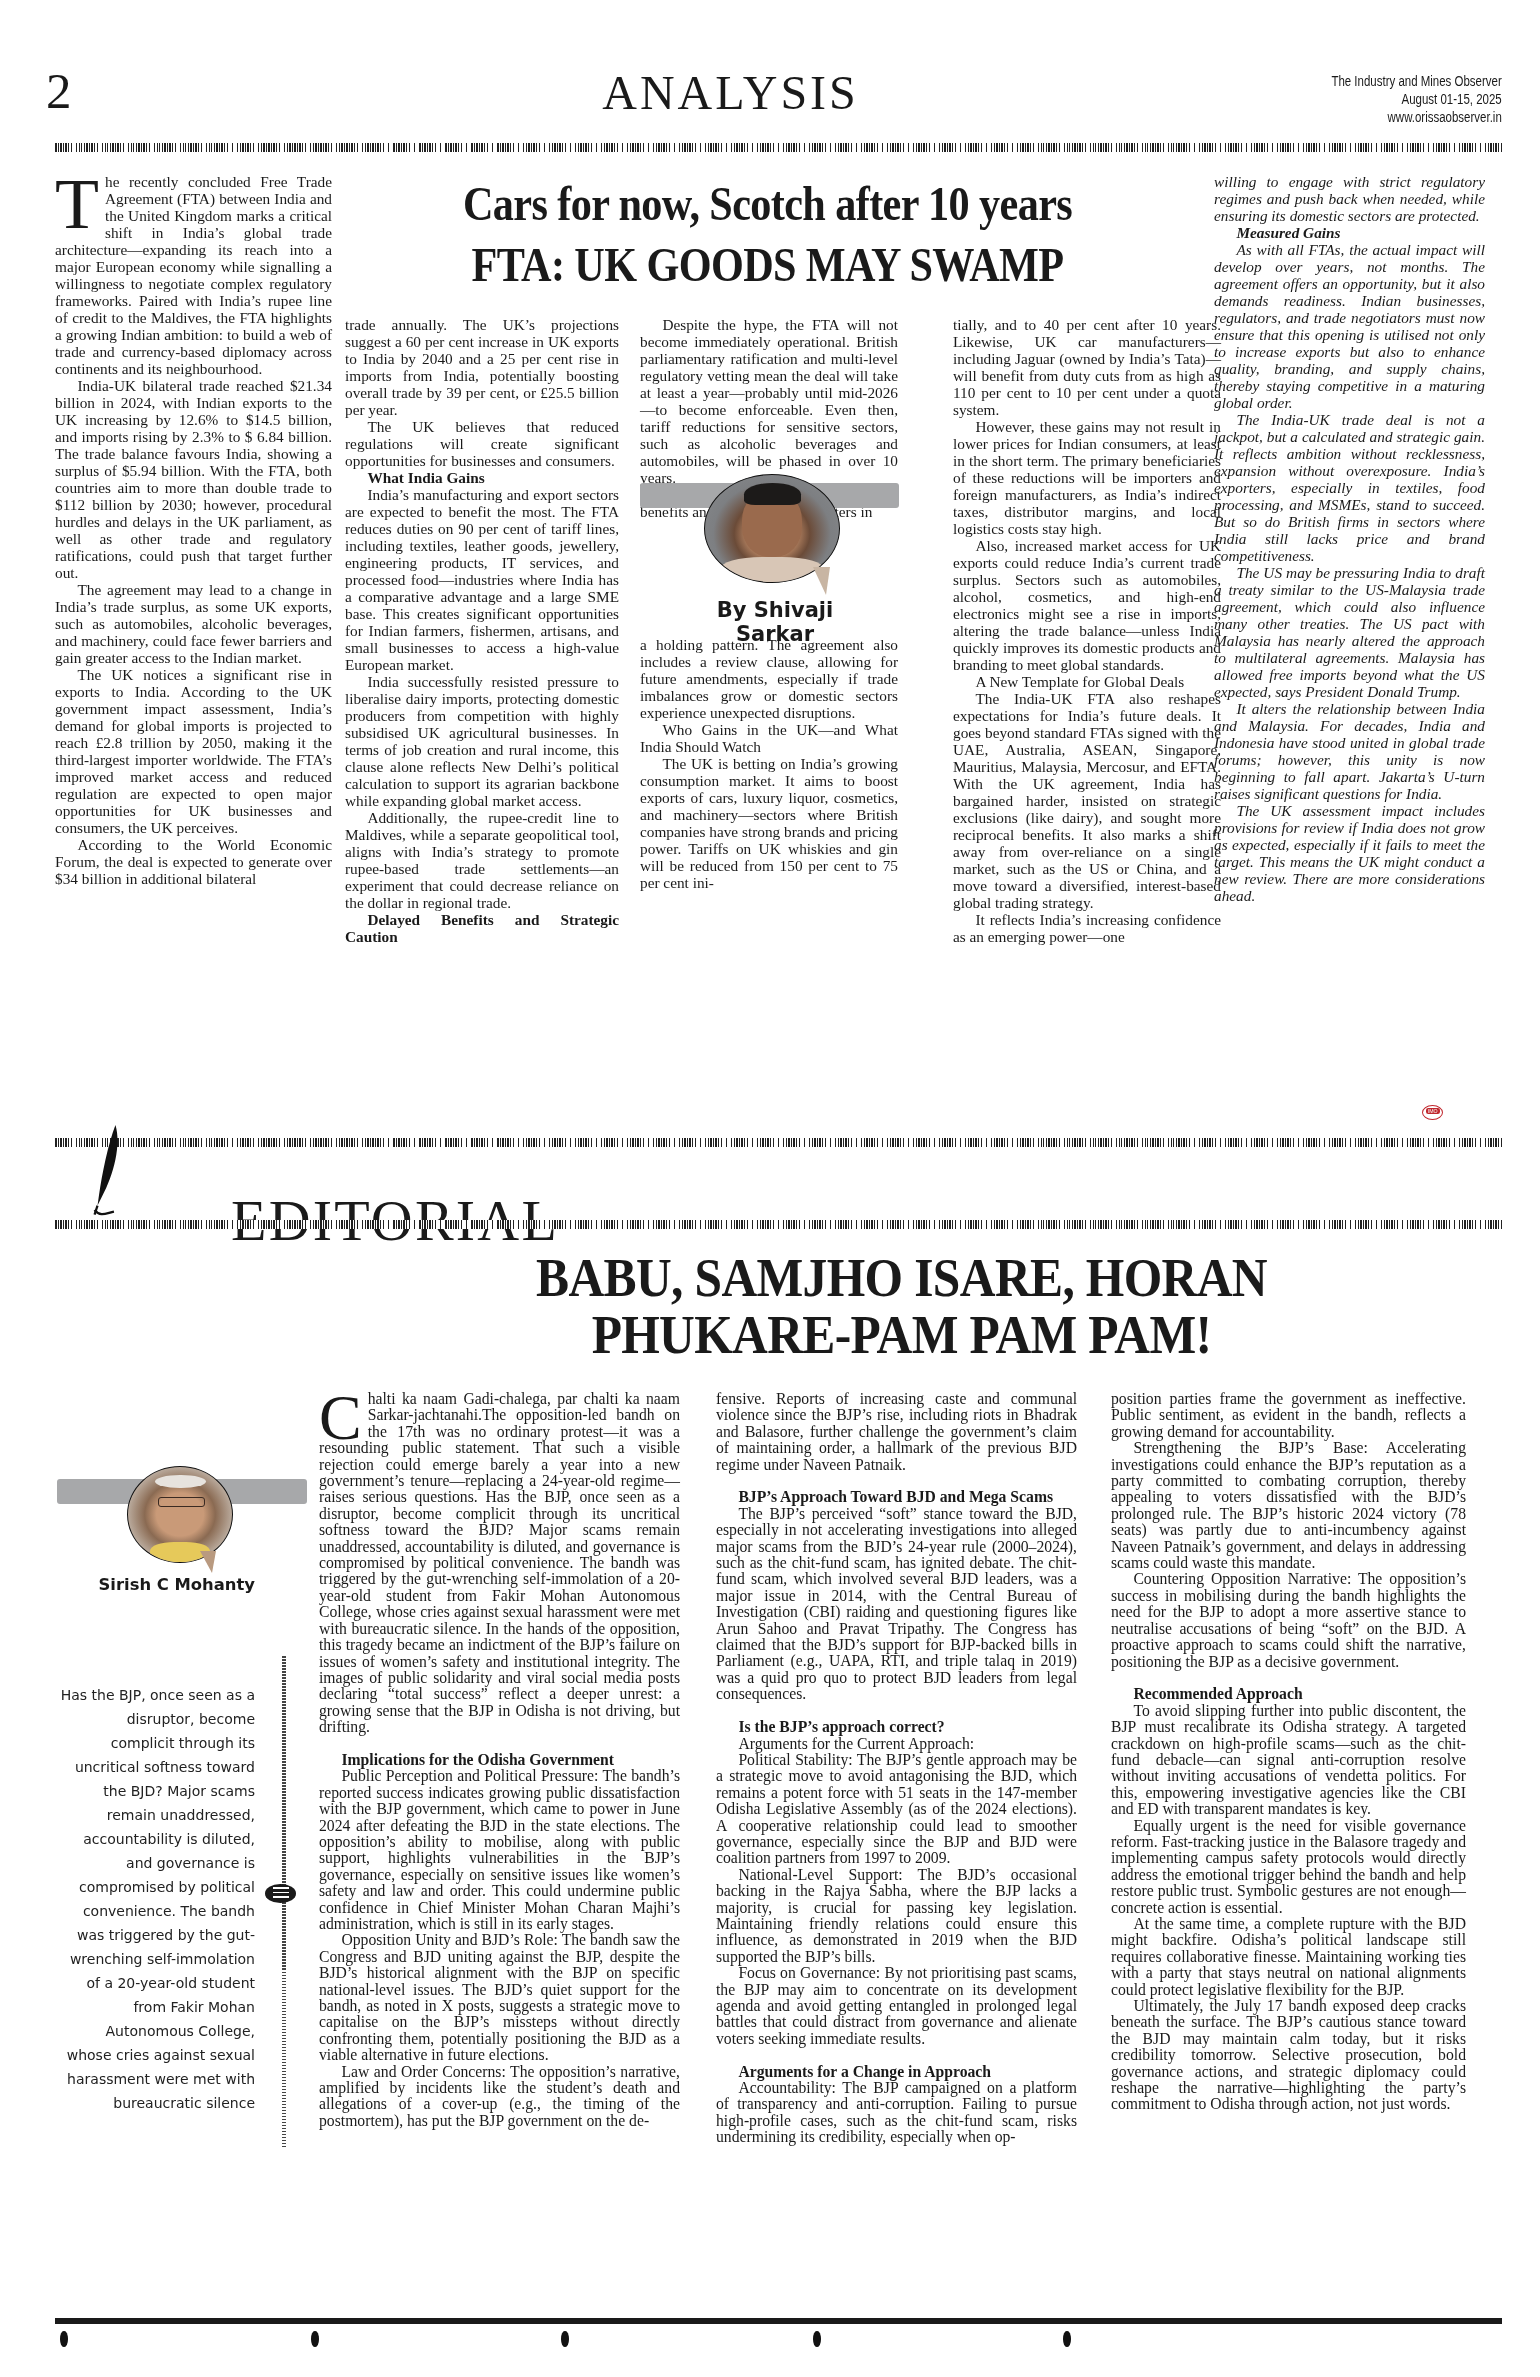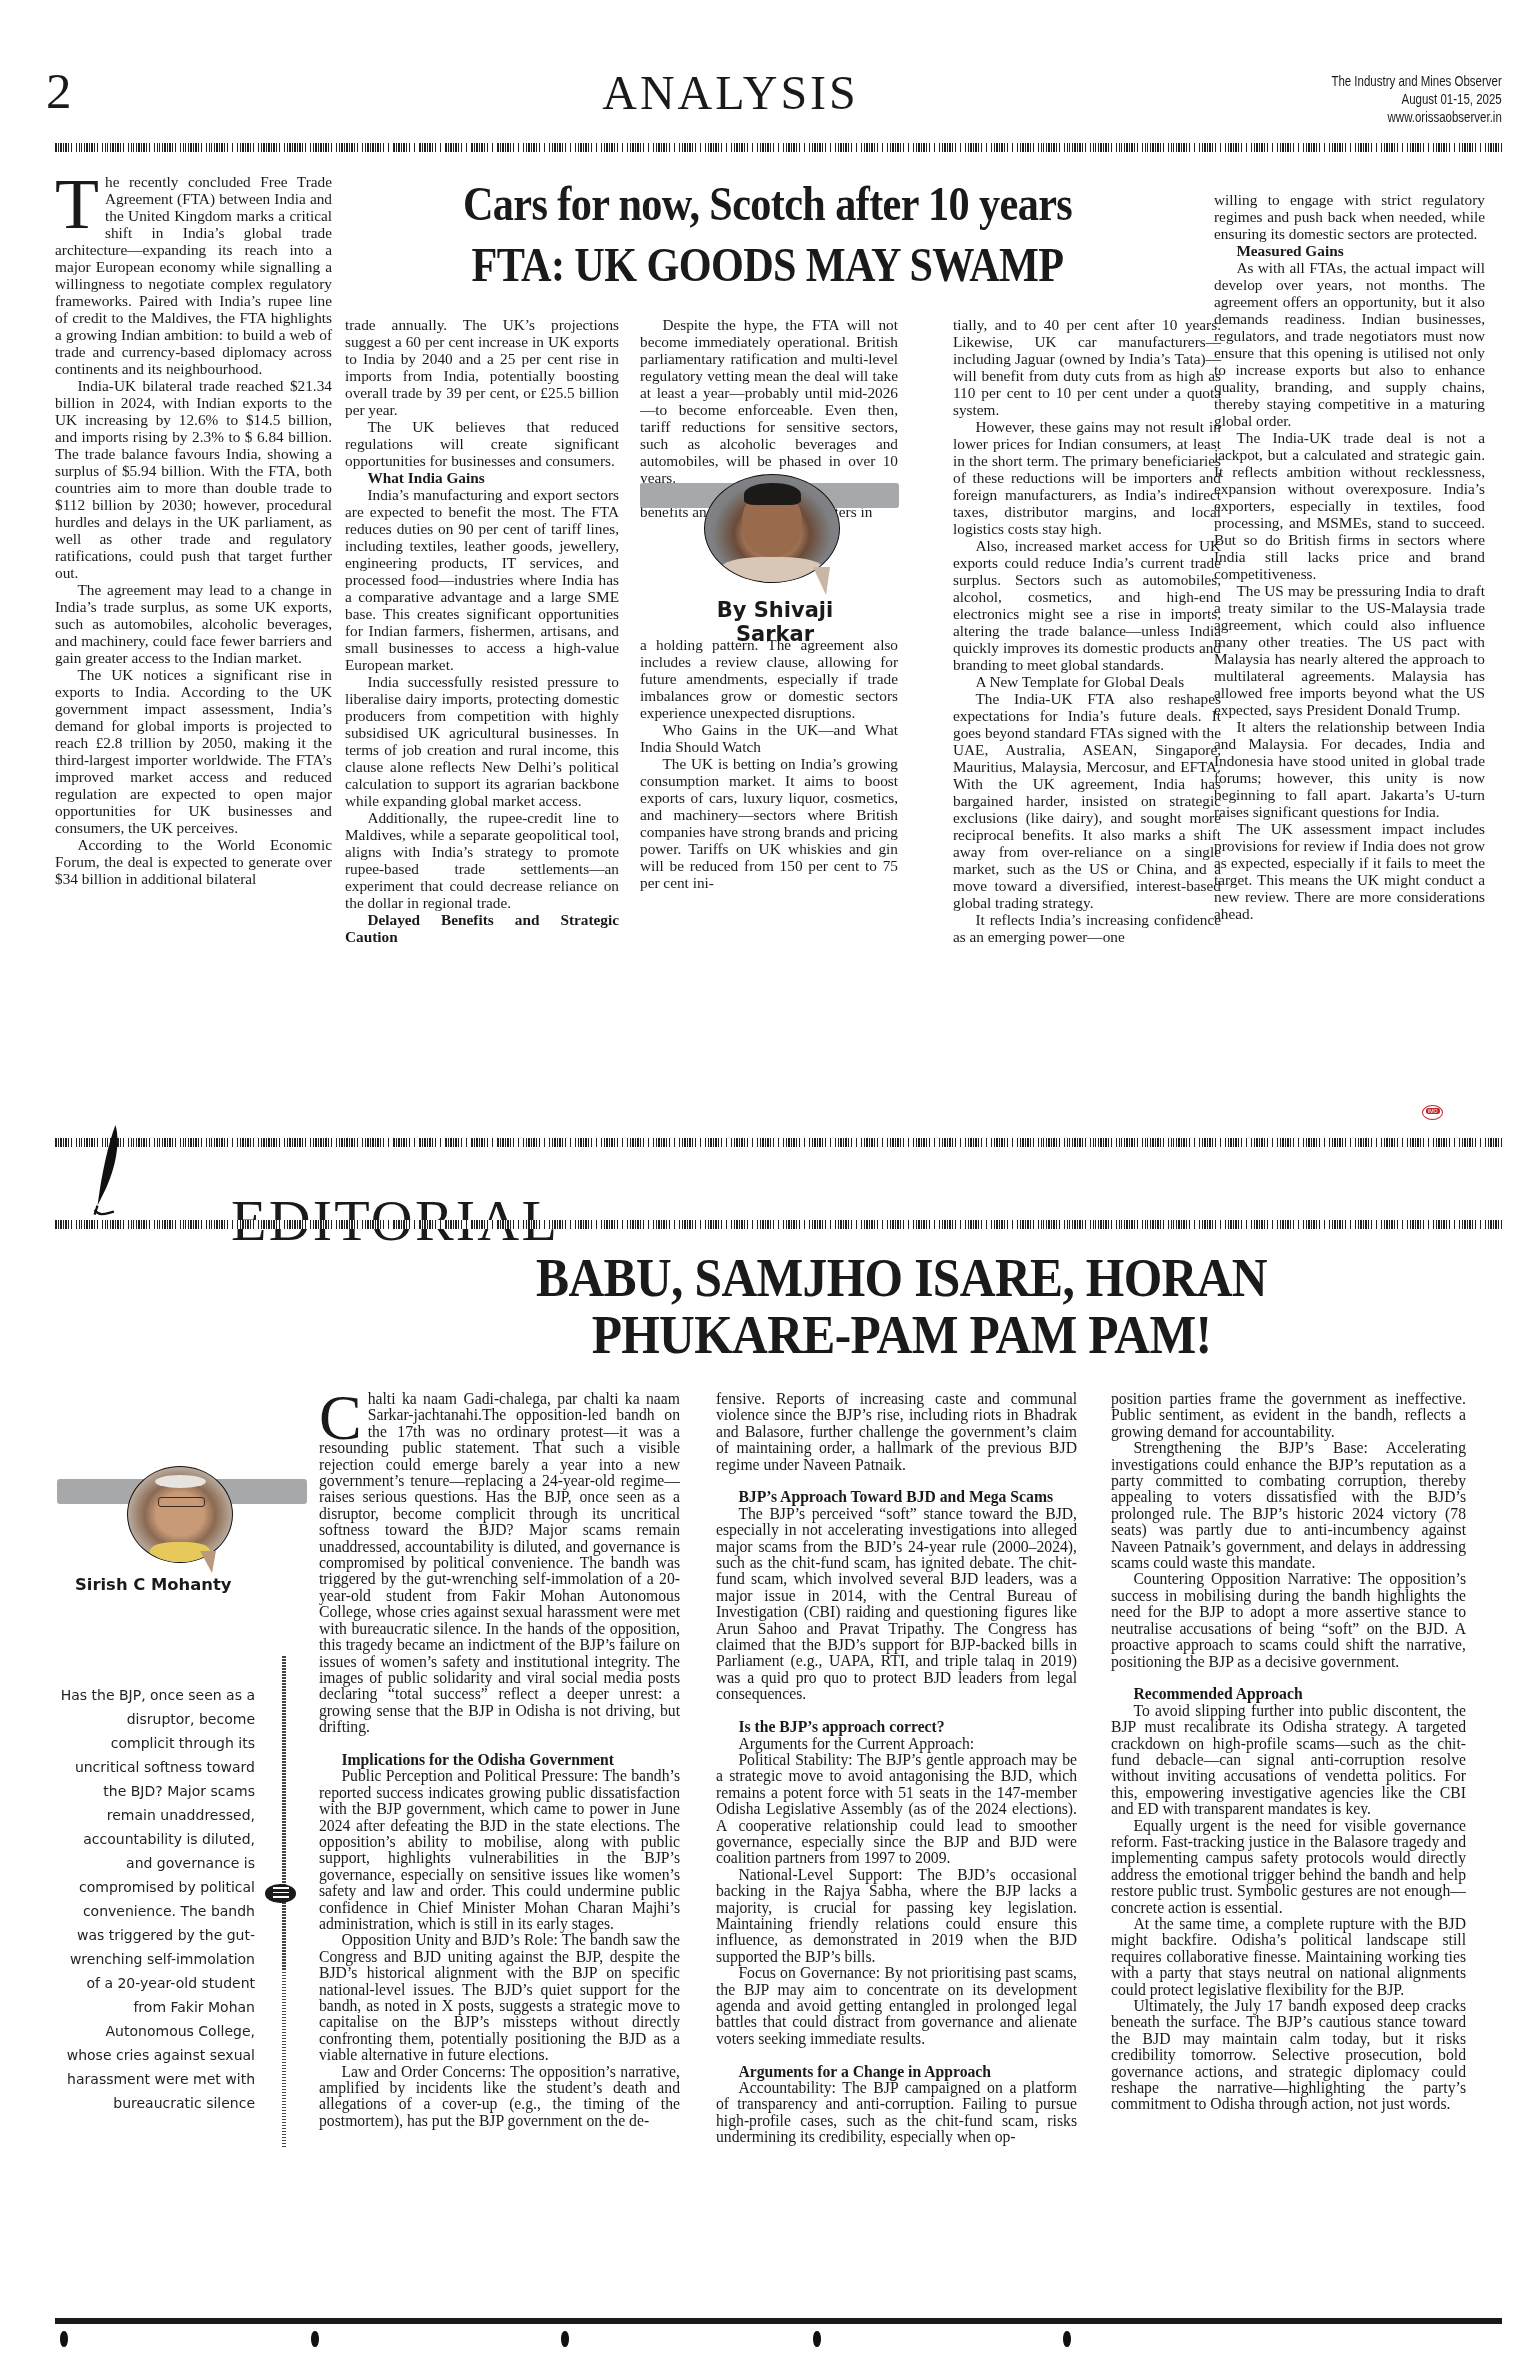--- a/index.html
+++ b/index.html
@@ -99,21 +99,21 @@
 
 <div class="abs col" style="left:909px; top:316px; width:268px;margin-left:44px;">
   <p class="noindent">tially, and to 40 per cent after 10 years. Likewise, UK car manufacturers—including Jaguar (owned by India’s Tata)—will benefit from duty cuts from as high as 110 per cent to 10 per cent under a quota system.</p>
   <p>However, these gains may not result in lower prices for Indian consumers, at least in the short term. The primary beneficiaries of these reductions will be importers and foreign manufacturers, as India’s indirect taxes, distributor margins, and local logistics costs stay high.</p>
   <p>Also, increased market access for UK exports could reduce India’s current trade surplus. Sectors such as automobiles, alcohol, cosmetics, and high-end electronics might see a rise in imports, altering the trade balance—unless India quickly improves its domestic products and branding to meet global standards.</p>
   <p>A New Template for Global Deals</p>
   <p>The India-UK FTA also reshapes expectations for India’s future deals. It goes beyond standard FTAs signed with the UAE, Australia, ASEAN, Singapore, Mauritius, Malaysia, Mercosur, and EFTA. With the UK agreement, India has bargained harder, insisted on strategic exclusions (like dairy), and sought more reciprocal benefits. It also marks a shift away from over-reliance on a single market, such as the US or China, and a move toward a diversified, interest-based global trading strategy.</p>
   <p>It reflects India’s increasing confidence as an emerging power—one</p>
 </div>
 
-<div class="abs col" style="left:1214px; top:191px; width:271px;">
+<div class="abs col" style="left:1214px; top:173px; width:271px;font-style:italic;">
   <p class="noindent">willing to engage with strict regulatory regimes and push back when needed, while ensuring its domestic sectors are protected.</p>
   <div class="sub">Measured Gains</div>
   <p>As with all FTAs, the actual impact will develop over years, not months. The agreement offers an opportunity, but it also demands readiness. Indian businesses, regulators, and trade negotiators must now ensure that this opening is utilised not only to increase exports but also to enhance quality, branding, and supply chains, thereby staying competitive in a maturing global order.</p>
   <p>The India-UK trade deal is not a jackpot, but a calculated and strategic gain. It reflects ambition without recklessness, expansion without overexposure. India’s exporters, especially in textiles, food processing, and MSMEs, stand to succeed. But so do British firms in sectors where India still lacks price and brand competitiveness.</p>
   <p>The US may be pressuring India to draft a treaty similar to the US-Malaysia trade agreement, which could also influence many other treaties. The US pact with Malaysia has nearly altered the approach to multilateral agreements. Malaysia has allowed free imports beyond what the US expected, says President Donald Trump.</p>
   <p>It alters the relationship between India and Malaysia. For decades, India and Indonesia have stood united in global trade forums; however, this unity is now beginning to fall apart. Jakarta’s U-turn raises significant questions for India.</p>
   <p>The UK assessment impact includes provisions for review if India does not grow as expected, especially if it fails to meet the target. This means the UK might conduct a new review. There are more considerations ahead.</p>
 </div>
 <div class="abs logo-badge" style="left:1422px; top:1105px;"><span>IMO</span></div>
 
@@ -131,21 +131,21 @@
   <div>PHUKARE-PAM PAM PAM!</div>
 </div>
 
 <div class="abs byline-bar" style="left:57px; top:1479px; width:250px;"></div>
 <div class="abs portrait" style="left:127px; top:1466px; width:104px; height:95px; background:radial-gradient(ellipse at 50% 50%, #c99a78 0 32%, #8a6a52 48%, #b8a89a 70%, #d0c4b6 100%);">
   <div style="position:absolute; left:27px; top:7.5px; width:51px; height:13.4px; border-radius:50%; background:#e7e3de;"></div>
   <div style="position:absolute; left:30px; top:30px; width:45px; height:7.5px; border:1.5px solid #3a2a22; border-radius:3px;"></div>
   <div style="position:absolute; left:22.4px; top:75px; width:60px; height:22.4px; background:#e6c95a; border-radius:40% 40% 0 0;"></div>
 </div>
 <div class="abs tail" style="left:200px; top:1551px; border-left:12px solid transparent; border-right:4.5px solid transparent; border-top:22.4px solid #b99a80;"></div>
-<div class="abs byline-name" style="left:75px; top:1575px; width:180px; text-align:left; font-size:16.4px;">Sirish C Mohanty</div>
+<div class="abs byline-name" style="left:75px; top:1575px; width:180px; text-align:right; font-size:16.4px;">Sirish C Mohanty</div>
 <div class="abs pull-quote">Has the BJP, once seen as a disruptor, become complicit through its uncritical softness toward the BJD? Major scams remain unaddressed, accountability is diluted, and governance is compromised by political convenience. The bandh was triggered by the gut-wrenching self-immolation of a 20-year-old student from Fakir Mohan Autonomous College, whose cries against sexual harassment were met with bureaucratic silence</div>
 <div class="abs vrule"></div>
 <div class="abs vrule-knob">
     <span></span>
     <span></span>
     <span></span>
   </div>
 
 <div class="abs col" style="left:319px; top:1391px; width:361px; font-size:15.7px; line-height:16.4px;">
   <p class="noindent"><span class="dropcap" style="font-size:64px; line-height:49px;">C</span><span>halti ka naam Gadi-chalega, par chalti ka naam Sarkar-jachtanahi.The opposition-led bandh on the 17th was no ordinary protest—it was a resounding public statement. That such a visible rejection could emerge barely a year into a new government’s tenure—replacing a 24-year-old regime—raises serious questions. Has the BJP, once seen as a disruptor, become complicit through its uncritical softness toward the BJD? Major scams remain unaddressed, accountability is diluted, and governance is compromised by political convenience. The bandh was triggered by the gut-wrenching self-immolation of a 20-year-old student from Fakir Mohan Autonomous College, whose cries against sexual harassment were met with bureaucratic silence. In the hands of the opposition, this tragedy became an indictment of the BJP’s failure on issues of women’s safety and institutional integrity. The images of public solidarity and viral social media posts declaring “total success” reflect a deeper unrest: a growing sense that the BJP in Odisha is not driving, but drifting.</span></p>

